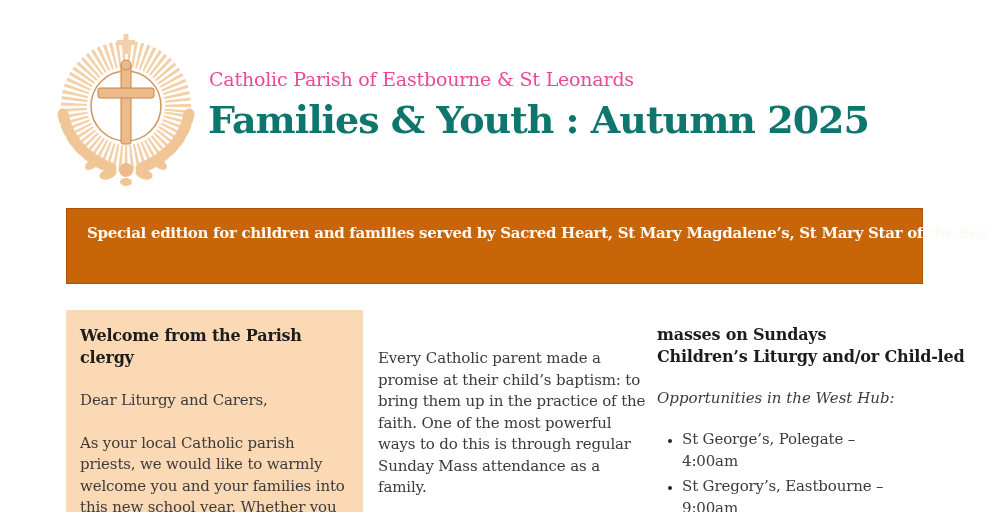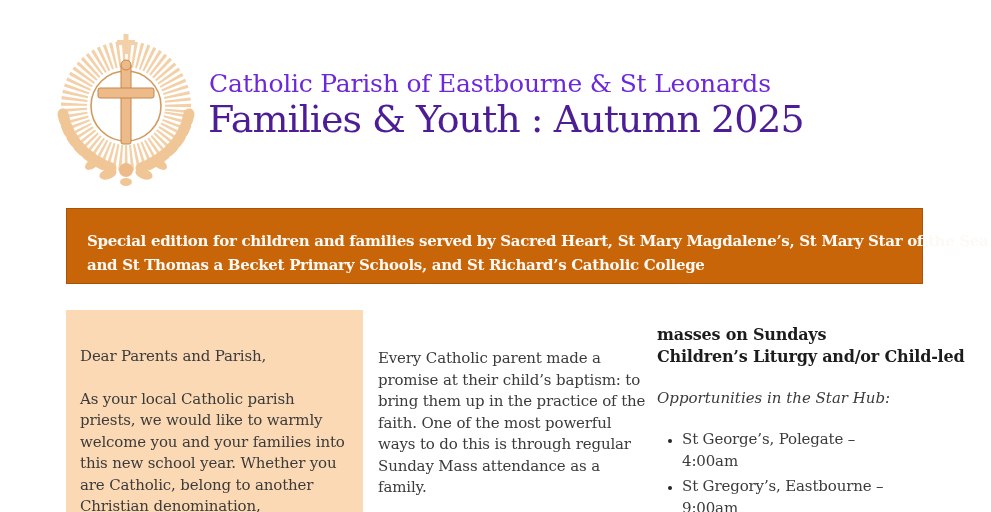--- a/index.html
+++ b/index.html
@@ -6,32 +6,32 @@
   body {
     width:991px; height:512px; overflow:hidden; background:#ffffff;
     font-family:"DejaVu Serif", "Liberation Serif", serif;
   }
   .page { position:relative; width:991px; height:512px; }
 
   
   .crest { position:absolute; left:45px; top:34px; width:162px; height:154px; }
   .kicker {
     position:absolute; left:209px; top:68px;
-    font-size:25px; line-height:1.25; color:#6d28d9; letter-spacing:-0.2px;
+    font-size:19px; line-height:1.25; color:#ec4899; letter-spacing:-0.2px;
   }
   .title {
     position:absolute; left:208px; top:97px;
-    font-size:38px; line-height:1.2; font-weight:normal; color:#4c1d95;
+    font-size:38px; line-height:1.2; font-weight:bold; color:#0f766e;
     letter-spacing:-1px; white-space:nowrap;
   }
 
   
   .banner {
     position:absolute; left:66px; top:208px; width:857px; height:76px;
-    box-sizing:border-box; padding:20px 20px;
+    box-sizing:border-box; padding:12px 20px;
     border:1px solid #a9530a;
   }
   .banner-line {
     color:#fdf9f5; font-weight:bold; font-size:15px; line-height:24px;
     letter-spacing:-0.3px; white-space:nowrap;
   }
 
   
   .col { position:absolute; top:310px; }
   .col-heading {
@@ -97,38 +97,38 @@
       <circle cx="81" cy="136" r="7" fill="#EDBB89"></circle>
       <ellipse cx="81" cy="148" rx="6" ry="4" fill="#F1C697"></ellipse>
     </g>
   </svg>
 
   <div class="kicker">Catholic Parish of Eastbourne &amp; St Leonards</div>
   <div class="title">Families &amp; Youth : Autumn 2025</div>
 
   <div class="banner" style="background-color: rgb(199, 101, 8); border-color: rgb(169, 83, 10);">
     <div class="banner-line">Special edition for children and families served by Sacred Heart, St Mary Magdalene’s, St Mary Star of the Sea</div>
-    <div class="banner-line">and St Thomas a Becket Primary Schools, and St Richard’s Catholic College</div>
   </div>
 
   <div class="col col-welcome" style="background-color: rgb(251, 217, 180);">
-    <p class="body-text salutation">Dear Parents and Parish,</p>
+    <h3 class="col-heading">Welcome from the Parish clergy</h3>
+    <p class="body-text salutation">Dear Liturgy and Carers,</p>
     <p class="body-text para">As your local Catholic parish priests, we would like to warmly welcome you and your families into this new school year. Whether you are Catholic, belong to another Christian denomination,</p>
   </div>
 
   <div class="col col-faith">
     <p class="body-text">Every Catholic parent made a promise at their child’s baptism: to bring them up in the practice of the faith. One of the most powerful ways to do this is through regular Sunday Mass attendance as a family.</p>
   </div>
 
   <div class="col col-liturgy">
     <h3 class="col-heading">
       <span>masses on Sundays</span>
       <span>Children’s Liturgy and/or Child-led</span>
     </h3>
-    <p class="subheading">Opportunities in the Star Hub:</p>
+    <p class="subheading">Opportunities in the West Hub:</p>
     <ul class="bullet-list">
       <li>St George’s, Polegate – 4:00am</li>
       <li>St Gregory’s, Eastbourne – 9:00am</li>
 
     </ul>
   </div>
 
 </div>
 
 </body></html>

